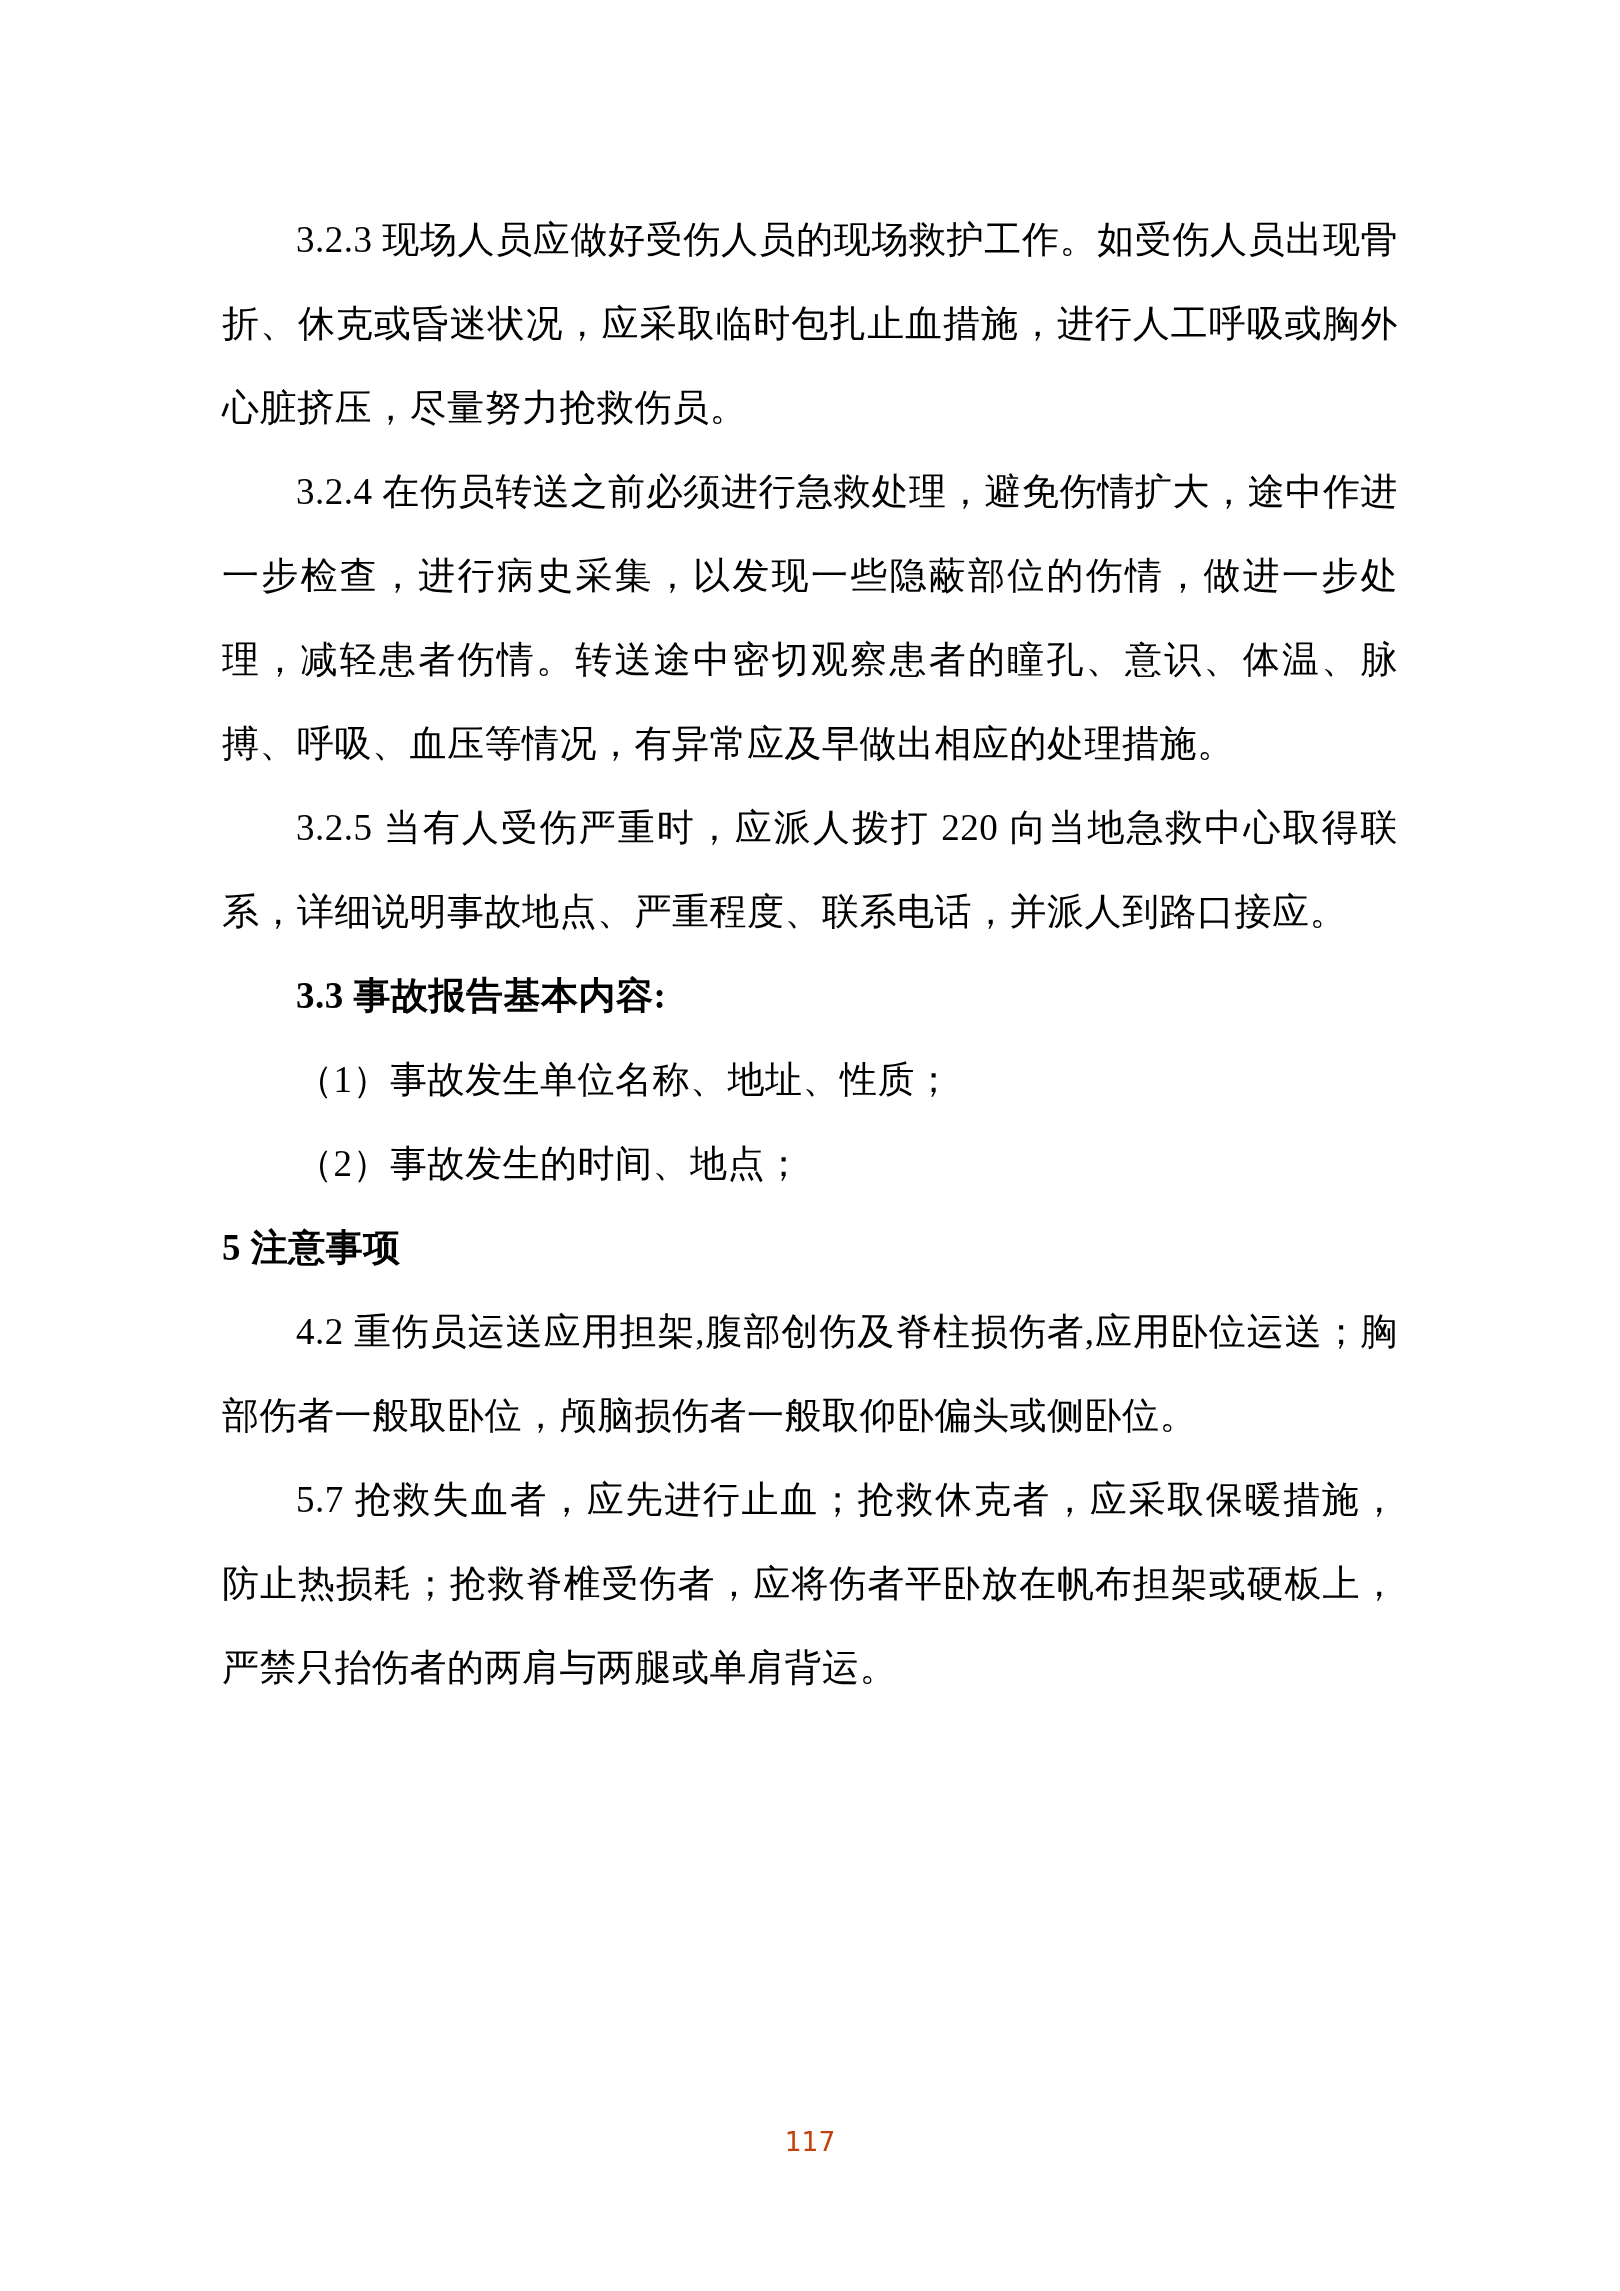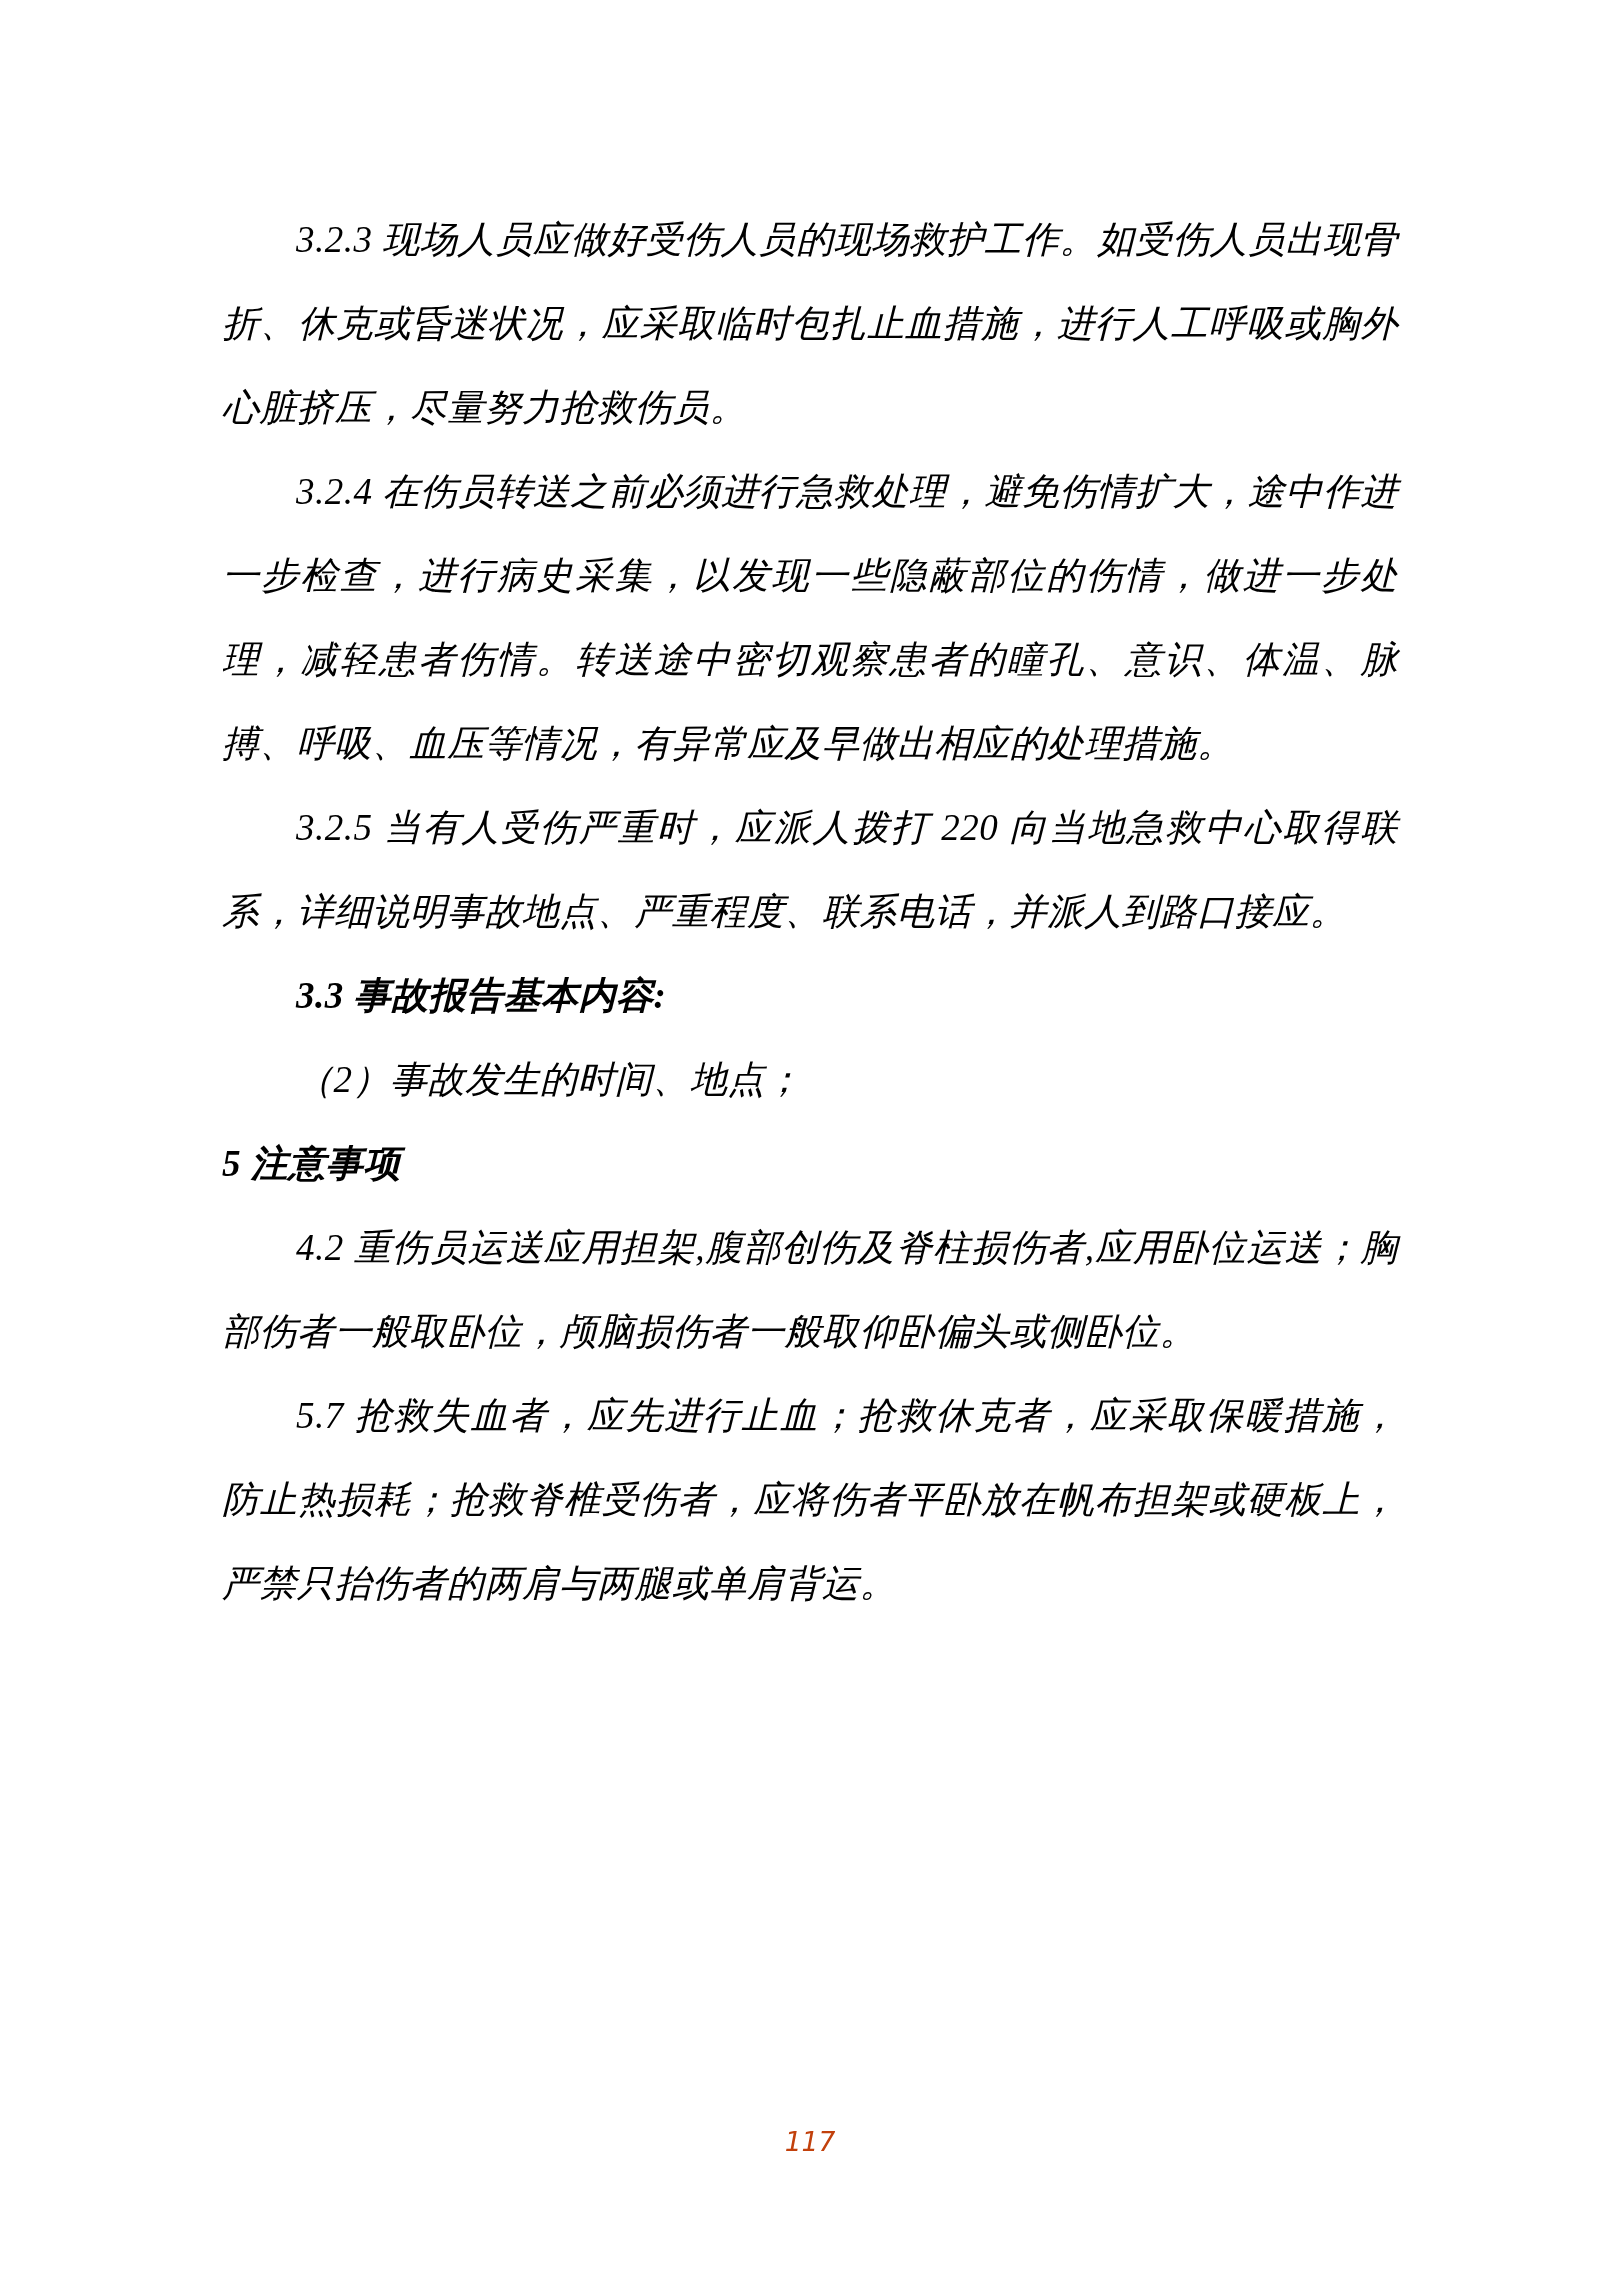--- a/index.html
+++ b/index.html
@@ -8,21 +8,20 @@
     background: #ffffff;
   }
   .page {
     position: relative;
     width: 1620px;
     height: 2292px;
     background: #ffffff;
     overflow: hidden;
     font-family: "Liberation Serif", "DejaVu Serif", serif;
     color: #000000;
-    font-style: italic;
   }
   .content {
     position: absolute;
     top: 198px;
     left: 222px;
     width: 1176px;
   }
   .content p {
     margin: 0;
     padding: 0;
@@ -52,20 +51,21 @@
 </style>
 </head>
 <body>
 
 <div class="page">
   <div class="content" id="doc-body">
       <p class="body indent">3.2.3 现场人员应做好受伤人员的现场救护工作。如受伤人员出现骨折、休克或昏迷状况，应采取临时包扎止血措施，进行人工呼吸或胸外心脏挤压，尽量努力抢救伤员。</p>
       <p class="body indent">3.2.4 在伤员转送之前必须进行急救处理，避免伤情扩大，途中作进一步检查，进行病史采集，以发现一些隐蔽部位的伤情，做进一步处理，减轻患者伤情。转送途中密切观察患者的瞳孔、意识、体温、脉搏、呼吸、血压等情况，有异常应及早做出相应的处理措施。</p>
       <p class="body indent">3.2.5 当有人受伤严重时，应派人拨打 220 向当地急救中心取得联系，详细说明事故地点、严重程度、联系电话，并派人到路口接应。</p>
       <p class="heading indent">3.3 事故报告基本内容:</p>
+      <p class="body indent">（1）事故发生单位名称、地址、性质；</p>
       <p class="body indent">（2）事故发生的时间、地点；</p>
       <p class="heading">5 注意事项</p>
       <p class="body indent">4.2 重伤员运送应用担架,腹部创伤及脊柱损伤者,应用卧位运送；胸部伤者一般取卧位，颅脑损伤者一般取仰卧偏头或侧卧位。</p>
       <p class="body indent">5.7 抢救失血者，应先进行止血；抢救休克者，应采取保暖措施，防止热损耗；抢救脊椎受伤者，应将伤者平卧放在帆布担架或硬板上，严禁只抬伤者的两肩与两腿或单肩背运。</p>
     </div>
   <div class="footer">
     <span>117</span>
   </div>
 </div>
 

